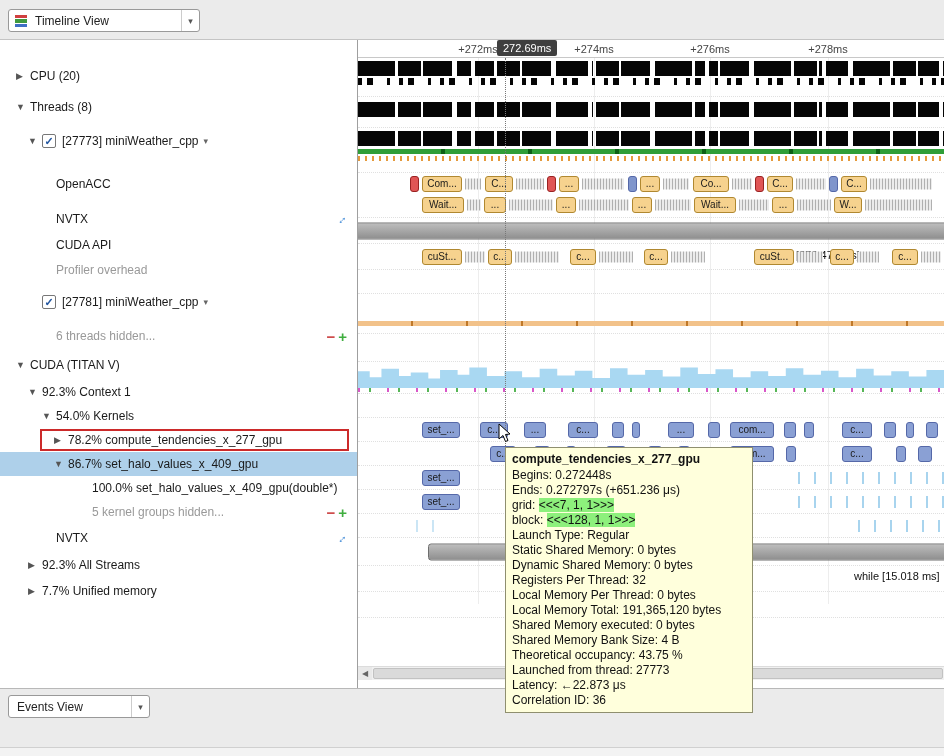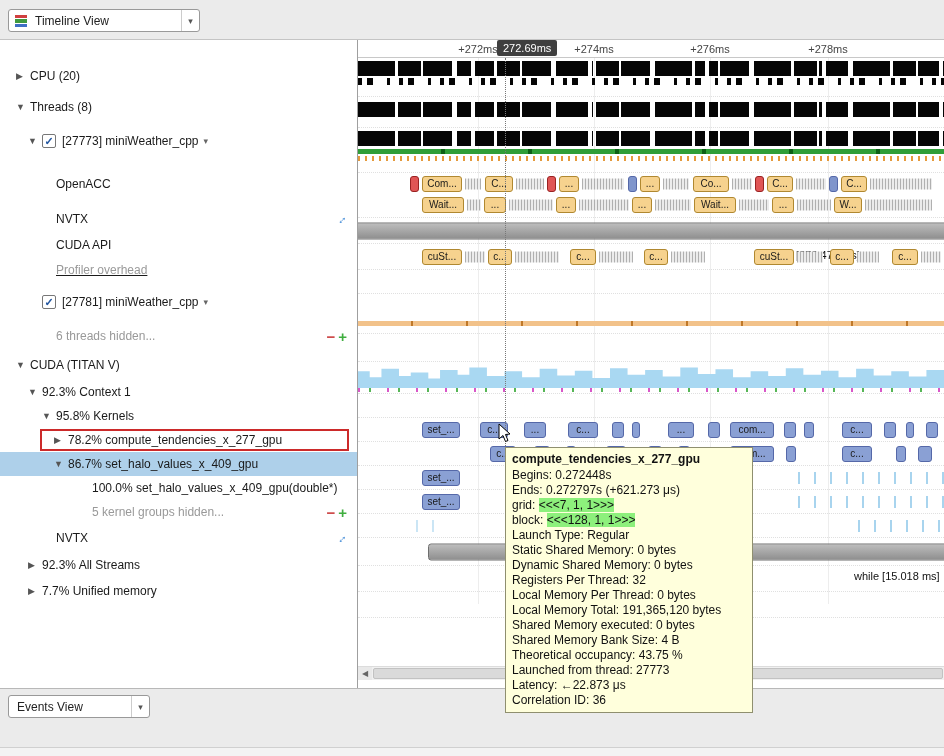--- a/index.html
+++ b/index.html
@@ -129,21 +129,21 @@
         </div>
         <div class="trow i2" style="height: 26px;">
           <span class="exp"></span>
           <span class="lbl">NVTX</span>
           <span class="rz">↔</span>
         </div>
         <div class="trow i2" style="height: 26px;">
           <span class="exp"></span>
           <span class="lbl">CUDA API</span>
         </div>
-        <div class="trow i2 gray" style="height: 24px; text-decoration: underline;">
+        <div class="trow i2 gray" style="height: 24px;">
           <span class="exp"></span>
           <span class="lbl">Profiler overhead</span>
         </div>
         <div class="trow i1" style="height: 40px;">
           <span class="exp"></span>
           <span class="cb">✓</span>
           <span class="lbl">[27781] miniWeather_cpp</span>
           <span class="dd">▾</span>
         </div>
         <div class="trow i2 gray" style="height: 28px;">
@@ -155,21 +155,21 @@
         <div class="trow i0" style="height: 30px;">
           <span class="exp">▼</span>
           <span class="lbl">CUDA (TITAN V)</span>
         </div>
         <div class="trow i1" style="height: 24px;">
           <span class="exp">▼</span>
           <span class="lbl">92.3% Context 1</span>
         </div>
         <div class="trow i2" style="height: 24px;">
           <span class="exp">▼</span>
-          <span class="lbl">95.8% Kernels</span>
+          <span class="lbl">54.0% Kernels</span>
         </div>
         <div class="trow i3" style="height: 24px;">
           <span class="exp">▶</span>
           <span class="lbl">78.2% compute_tendencies_x_277_gpu</span>
           <span class="redbox"></span>
         </div>
         <div class="trow i3 sel" style="height: 24px;">
           <span class="exp">▼</span>
           <span class="lbl">86.7% set_halo_values_x_409_gpu</span>
         </div>
@@ -360,21 +360,21 @@
     <span class="combo-label">Events View</span>
     <span class="caret">▾</span>
   </div>
   <div class="bottom-strip"></div>
 </div>
 
 <div class="tooltip">
   <div class="ttitle">compute_tendencies_x_277_gpu</div>
   <div>
       <div class="tline">Begins: 0.272448s</div>
-      <div class="tline">Ends: 0.272797s (+621.273 μs)</div>
+      <div class="tline">Ends: 0.272797s (+651.236 μs)</div>
       <div class="tline">grid:  <span class="hl">&lt;&lt;&lt;7, 1, 1&gt;&gt;&gt;</span></div>
       <div class="tline">block: <span class="hl">&lt;&lt;&lt;128, 1, 1&gt;&gt;&gt;</span></div>
       <div class="tline">Launch Type: Regular</div>
       <div class="tline">Static Shared Memory: 0 bytes</div>
       <div class="tline">Dynamic Shared Memory: 0 bytes</div>
       <div class="tline">Registers Per Thread: 32</div>
       <div class="tline">Local Memory Per Thread: 0 bytes</div>
       <div class="tline">Local Memory Total: 191,365,120 bytes</div>
       <div class="tline">Shared Memory executed: 0 bytes</div>
       <div class="tline">Shared Memory Bank Size: 4 B</div>

